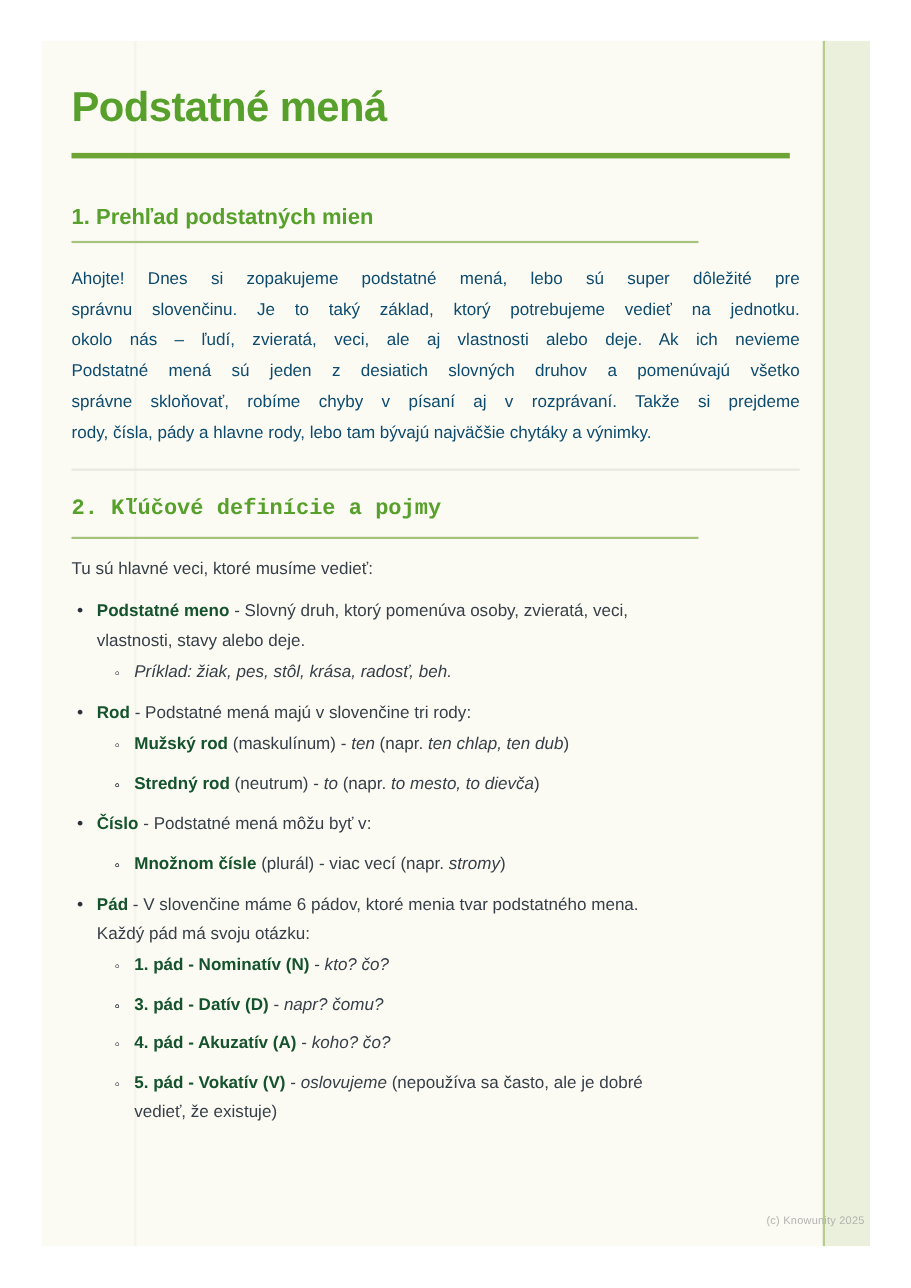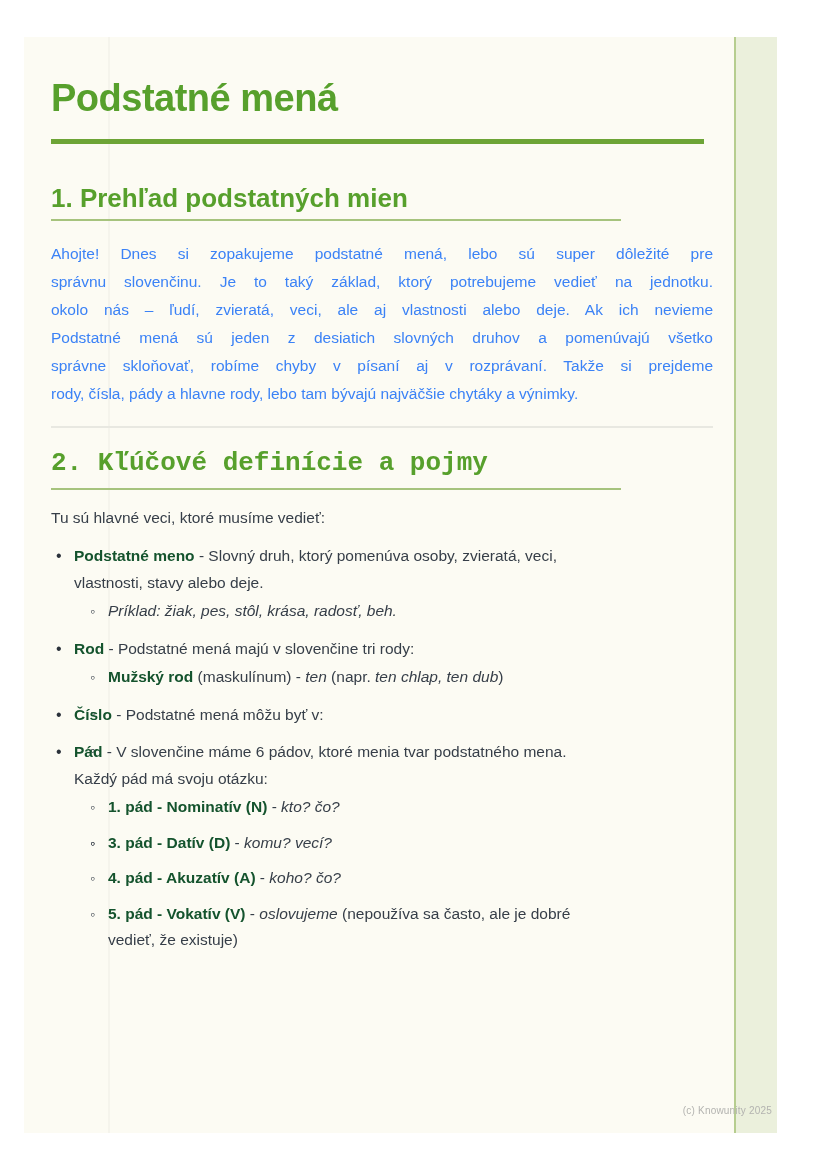--- a/index.html
+++ b/index.html
@@ -1,49 +1,49 @@
 <!DOCTYPE html>
 <html><head>
 <meta charset="utf-8">
 <style>
   html,body { margin:0; padding:0; }
   body {
     width:828px; height:1171px; background:#ffffff; position:relative;
     font-family:"Liberation Sans", sans-serif; overflow:hidden;
   }
   .page {
-    position:absolute; left:24px; top:37px; width:753px; height:1096px;
+    position:absolute; left:38px; top:37px; width:753px; height:1096px;
     background:#fcfbf3; overflow:hidden;
   }
   .edge-strip {
     position:absolute; top:0; right:0; width:41px; height:100%;
     background:#ebf0dc; border-left:2px solid #b6cd8f; z-index:1;
   }
   .crease {
     position:absolute; left:84px; top:0; width:2px; height:100%;
     background:#f5f4ec; z-index:0;
   }
   .content {
     position:relative; z-index:1;
     padding:39px 64px 0 27px; width:662px;
   }
   .doc-title {
     margin:0; font-size:38px; line-height:44px; font-weight:bold;
     color:#57a02c; letter-spacing:-0.5px;
   }
   .title-rule { width:653px; height:5px; background:#6da436; margin-top:19px; }
   .section-heading {
-    margin:0; font-size:26px; line-height:30px; font-weight:bold; color:#57a02c;
+    margin:0; font-size:20px; line-height:30px; font-weight:bold; color:#57a02c;
   }
   .h-overview { margin-top:39px; }
   .h-definitions { margin-top:20px;font-family:Liberation Mono, monospace; }
   .heading-underline { width:570px; height:2px; background:#a6c37d; }
   .u1 { margin-top:6px; }
   .u2 { margin-top:10px; }
-  .paragraph { margin-top:19px; font-size:15.5px; color:#3b82f6; }
+  .paragraph { margin-top:19px; font-size:15.5px; color:#0c4a6e; }
   .para-line {
     line-height:28px; text-align:justify; text-align-last:justify; text-justify:inter-word;
   }
   .para-line:last-child { text-align-last:left; }
   .section-divider { width:662px; height:2px; background:#e8e8e1; margin-top:18px; }
   .intro { margin-top:14px; font-size:15.5px; line-height:27px; color:#363e48; }
   ul.main { list-style:none; margin:12px 0 0 0; padding:0; font-size:15.5px; color:#363e48; }
   ul.main li { position:relative; line-height:26.5px; }
   li.l1 { padding-left:23px; }
   li.l1 + li.l1 { margin-top:11px; }
@@ -90,30 +90,30 @@
 
     <div class="intro">Tu sú hlavné veci, ktoré musíme vedieť:</div>
 
     <ul class="main">
         <li class="l1"><span class="marker m1">•</span><span><span class="b">Podstatné meno</span><span> - Slovný druh, ktorý pomenúva osoby, zvieratá, veci,</span><br><span>vlastnosti, stavy alebo deje.</span></span><ul class="sub">
             <li class="l2"><span class="marker m2">◦</span><span><span class="i">Príklad: žiak, pes, stôl, krása, radosť, beh.</span></span></li>
           </ul></li>
         <li class="l1"><span class="marker m1">•</span><span><span class="b">Rod</span><span> - Podstatné mená majú v slovenčine tri rody:</span></span><ul class="sub">
             <li class="l2"><span class="marker m2">◦</span><span><span class="b">Mužský rod</span><span> (maskulínum) - </span><span class="i">ten</span><span> (napr. </span><span class="i">ten chlap, ten dub</span><span>)</span></span></li>
             <li class="l2"><span class="marker m2">◦</span></li>
-            <li class="l2"><span class="marker m2">◦</span></li>
+            <li class="l2"><span class="marker m2">◦</span><span><span class="b">Stredný rod</span><span> (neutrum) - </span><span class="i">to</span><span> (napr. </span><span class="i">to mesto, to dievča</span><span>)</span></span></li>
           </ul></li>
         <li class="l1"><span class="marker m1">•</span><span><span class="b">Číslo</span><span> - Podstatné mená môžu byť v:</span></span><ul class="sub">
             <li class="l2"><span class="marker m2">◦</span></li>
-            <li class="l2"><span class="marker m2">◦</span></li>
+            <li class="l2"><span class="marker m2">◦</span><span><span class="b">Množnom čísle</span><span> (plurál) - viac vecí (napr. </span><span class="i">stromy</span><span>)</span></span></li>
           </ul></li>
         <li class="l1"><span class="marker m1">•</span><span><span class="b">Pád</span><span> - V slovenčine máme 6 pádov, ktoré menia tvar podstatného mena.</span><br><span>Každý pád má svoju otázku:</span></span><ul class="sub">
             <li class="l2"><span class="marker m2">◦</span><span><span class="b">1. pád - Nominatív (N)</span><span> - </span><span class="i">kto? čo?</span></span></li>
             <li class="l2"><span class="marker m2">◦</span></li>
-            <li class="l2"><span class="marker m2">◦</span><span><span class="b">3. pád - Datív (D)</span><span> - </span><span class="i">komu? vecí?</span></span></li>
+            <li class="l2"><span class="marker m2">◦</span><span><span class="b">3. pád - Datív (D)</span><span> - </span><span class="i">napr? čomu?</span></span></li>
             <li class="l2"><span class="marker m2">◦</span><span><span class="b">4. pád - Akuzatív (A)</span><span> - </span><span class="i">koho? čo?</span></span></li>
             <li class="l2"><span class="marker m2">◦</span><span><span class="b">5. pád - Vokatív (V)</span><span> - </span><span class="i">oslovujeme</span><span> (nepoužíva sa často, ale je dobré</span><br><span>vedieť, že existuje)</span></span></li>
           </ul></li>
       </ul>
   </div>
 
   <div class="watermark">(c) Knowunity 2025</div>
 </div>
 
 </body></html>

